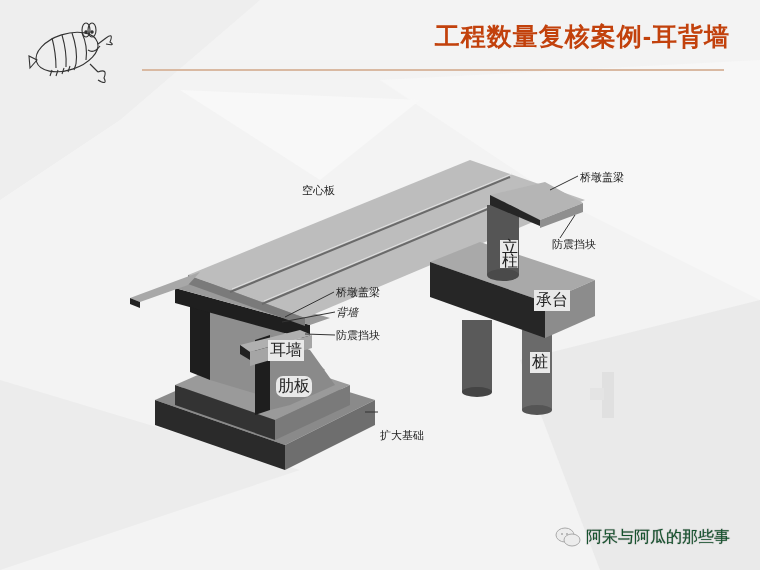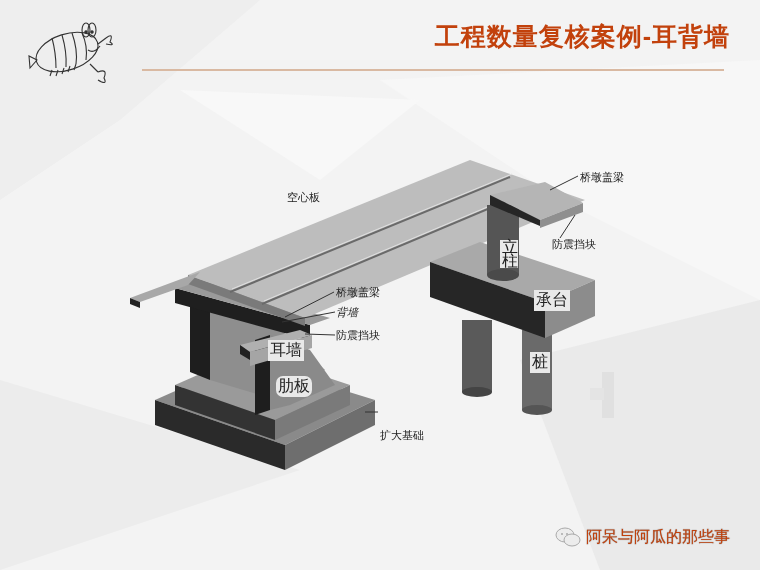--- a/index.html
+++ b/index.html
@@ -8,21 +8,21 @@
   .bg { position:absolute; inset:0; }
   .title { position:absolute; right:30px; top:20px; font-size:25px; font-weight:bold;
     color:#c2410c; letter-spacing:1px; font-family:Liberation Sans, sans-serif; }
   .rule { position:absolute; left:142px; top:69px; width:582px; height:2px; background:#d9b9a2; }
   .mascot { position:absolute; left:12px; top:8px; width:120px; height:80px; }
   .diagram { position:absolute; left:0; top:0; width:760px; height:570px; }
   .lbl { position:absolute; font-family:"DejaVu Serif", serif; font-size:11px; color:#222; white-space:nowrap; }
   .lbl.boxed { background:#e9e9e9; padding:0 2px; font-size:16px; }
   .blurry { position:absolute; left:590px; top:370px; width:30px; height:50px; }
   .watermark { position:absolute; right:30px; bottom:22px; display:flex; align-items:center; gap:4px;
-    color:#c2410c; font-size:16px; text-shadow: 0 0 1px #999, 0 0 1px #999; }
+    color:#14532d; font-size:16px; text-shadow: 0 0 1px #999, 0 0 1px #999; }
   .wm-icon { width:28px; height:22px; }
 </style>
 </head>
 <body>
 
 <svg class="bg" viewBox="0 0 760 570" width="760" height="570">
   <rect width="760" height="570" fill="#f3f3f3"></rect>
   <polygon points="0,0 260,0 120,120 0,200" fill="#eeeeee"></polygon>
   <polygon points="380,80 760,60 760,300 560,200" fill="#f7f7f7"></polygon>
   <polygon points="0,380 300,470 0,570" fill="#ececec"></polygon>
@@ -116,21 +116,21 @@
   <g stroke="#333" stroke-width="1" fill="none">
     <line x1="550" y1="190" x2="578" y2="176"></line>
     <line x1="575" y1="215" x2="560" y2="238"></line>
     <line x1="285" y1="317" x2="334" y2="292"></line>
     <line x1="282" y1="322" x2="335" y2="312"></line>
     <line x1="305" y1="334" x2="335" y2="335"></line>
     <line x1="365" y1="412" x2="378" y2="412"></line>
   </g>
 </svg>
 
-<div class="lbl" style="left:287px;top:183px;margin-top:7px;">空心板</div>
+<div class="lbl" style="left:302px;top:183px;">空心板</div>
 <div class="lbl" style="left:580px;top:170px;">桥墩盖梁</div>
 <div class="lbl" style="left:552px;top:237px;">防震挡块</div>
 <div class="lbl boxed" style="left:500px;top:240px;width:14px;line-height:14px;white-space:normal;">立柱</div>
 <div class="lbl boxed" style="left:534px;top:290px;">承台</div>
 <div class="lbl boxed" style="left:530px;top:352px;">桩</div>
 <div class="lbl" style="left:336px;top:285px;">桥墩盖梁</div>
 <div class="lbl" style="left:336px;top:305px;font-style:italic;">背墙</div>
 <div class="lbl" style="left:336px;top:328px;">防震挡块</div>
 <div class="lbl boxed" style="left:268px;top:340px;">耳墙</div>
 <div class="lbl boxed" style="left:276px;top:376px;border-radius:7px;">肋板</div>

